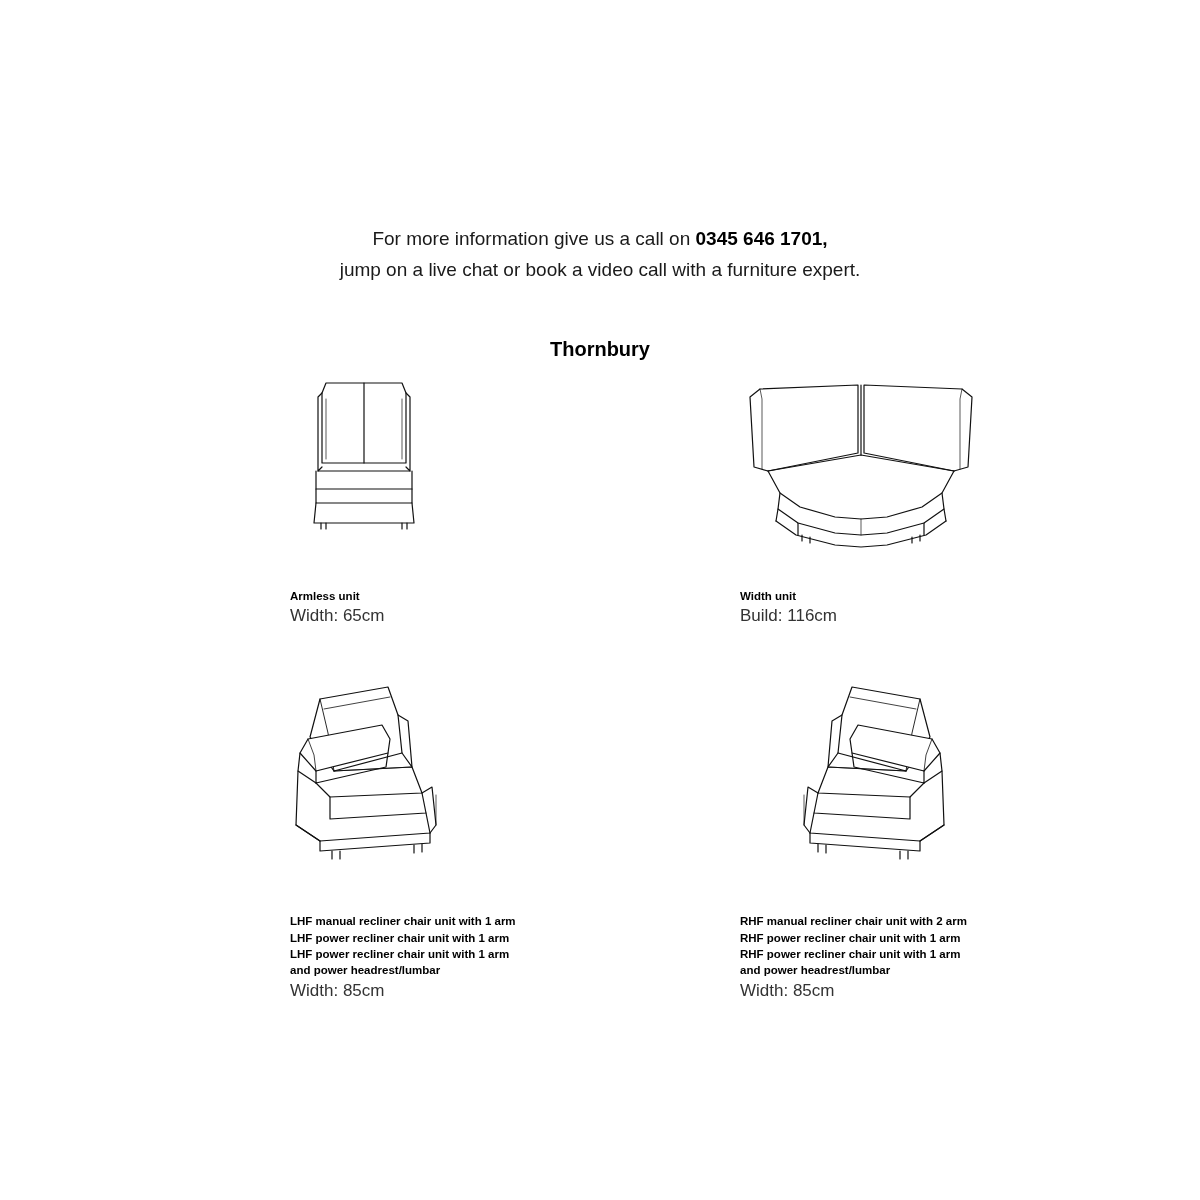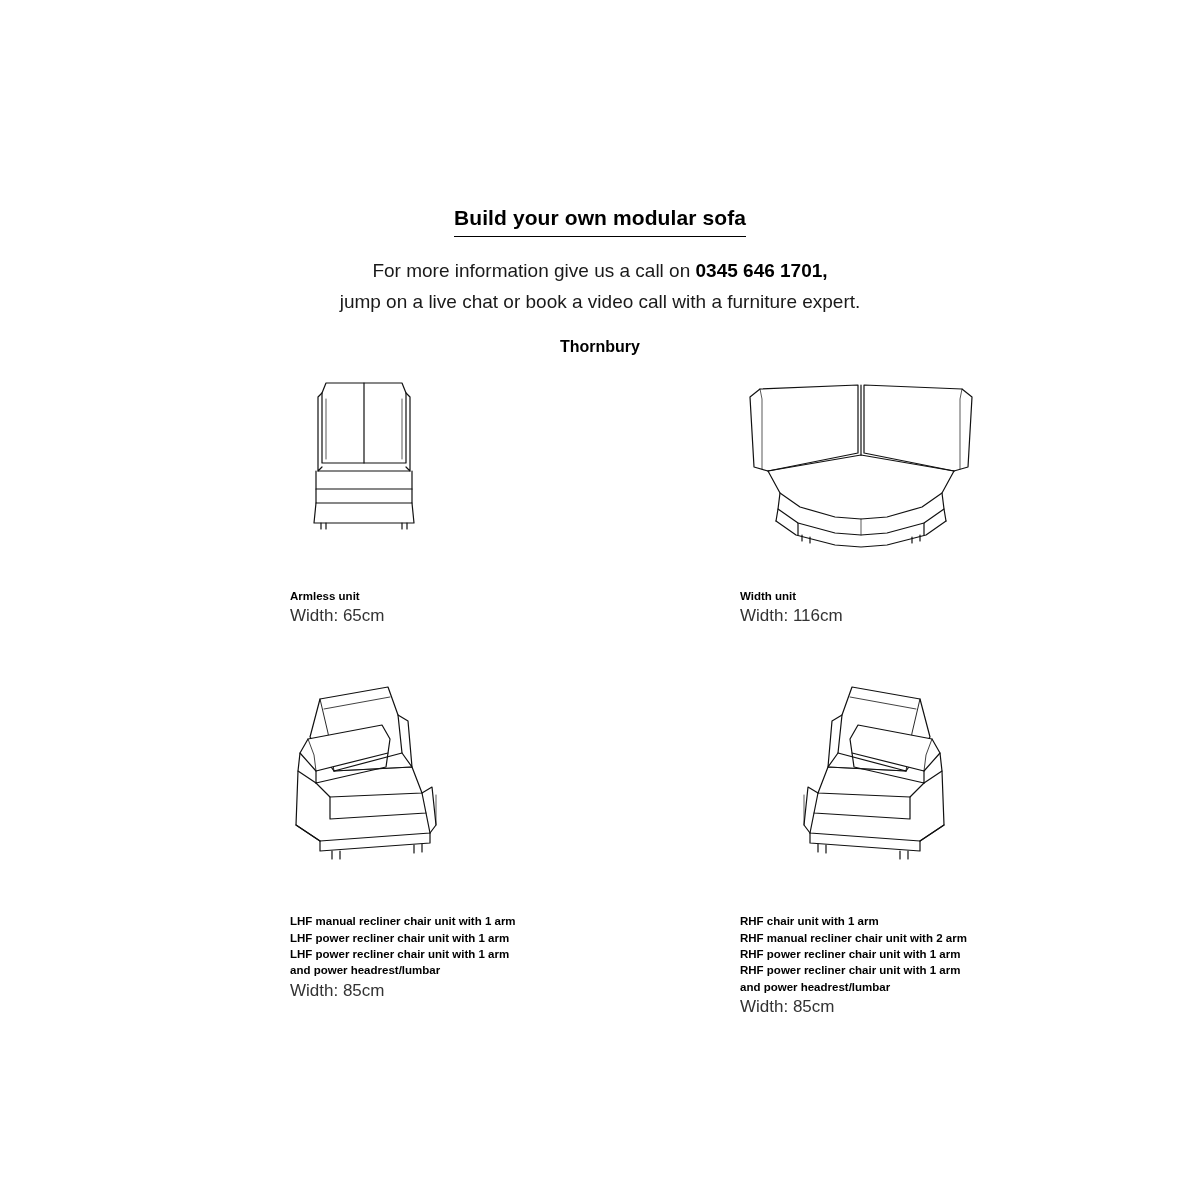--- a/index.html
+++ b/index.html
@@ -49,21 +49,21 @@
   .subtitle .line1 { display: block; }
   .subtitle .line2 { display: block; }
   .phone { font-weight: bold; color: #000; }
 
   .collection-title {
     position: absolute;
     top: 338px;
     left: 0;
     width: 1200px;
     text-align: center;
-    font-size: 16px;
+    font-size: 20px;
     font-weight: bold;
     color: #000;
   }
 
   
   .grid {
     position: absolute;
     top: 375px;
     left: 0;
     width: 1200px;
@@ -103,21 +103,20 @@
   }
 
   svg { display: block; }
 </style>
 </head>
 <body>
 
 <div class="page">
 
   <div class="header">
-    <div class="main-title">Build your own modular sofa</div>
     <div class="subtitle">
       <span class="line1">
         <span>For more information give us a call on </span><span class="phone">0345 646 1701,</span>
       </span>
       <span class="line2">jump on a live chat or book a video call with a furniture expert.</span>
     </div>
   </div>
 
   <div class="collection-title">Thornbury</div>
 
@@ -178,21 +177,21 @@
             <path d="M36 146 L56 160 L95 170 L121 172 L147 170 L186 160 L206 146"></path>
 
             <path d="M62 160 L62 166 M70 162 L70 168"></path>
             <path d="M172 162 L172 168 M180 160 L180 166"></path>
 
             <path d="M121 144 L121 160" stroke-width="0.7"></path>
           </svg>
         </div>
         <div class="caption">
           <span class="cap-line">Width unit</span>
-          <span class="dim">Width: 116cm</span>
+          <span class="dim">Build: 116cm</span>
         </div>
       </div>
     </div>
 
     <div class="row" style="margin-top:47px;">
 
       <div class="cell cell-left">
         <div class="art row2">
           <svg width="210" height="210" viewBox="0 0 210 210" fill="none" stroke="#111" stroke-width="1.2" stroke-linejoin="round" stroke-linecap="round">
 
@@ -252,21 +251,20 @@
             <path d="M6 150 L30 166"></path>
             <path d="M30 166 L30 176 L140 168 L140 158"></path>
             <path d="M140 158 L146 150 L142 112 L132 118"></path>
             <path d="M146 150 L146 120" stroke-width="0.7"></path>
             <path d="M42 176 L42 184 M50 176 L50 184"></path>
             <path d="M124 170 L124 178 M132 169 L132 177"></path>
             <path d="M44 96 L122 92" stroke-width="0.7"></path>
           </svg>
         </div>
         <div class="caption">
-          <span class="cap-line">RHF chair unit with 1 arm</span>
           <span class="cap-line">RHF manual recliner chair unit with 2 arm</span>
           <span class="cap-line">RHF power recliner chair unit with 1 arm</span>
           <span class="cap-line">RHF power recliner chair unit with 1 arm</span>
           <span class="cap-line">and power headrest/lumbar</span>
           <span class="dim">Width: 85cm</span>
         </div>
       </div>
     </div>
 
   </div>

